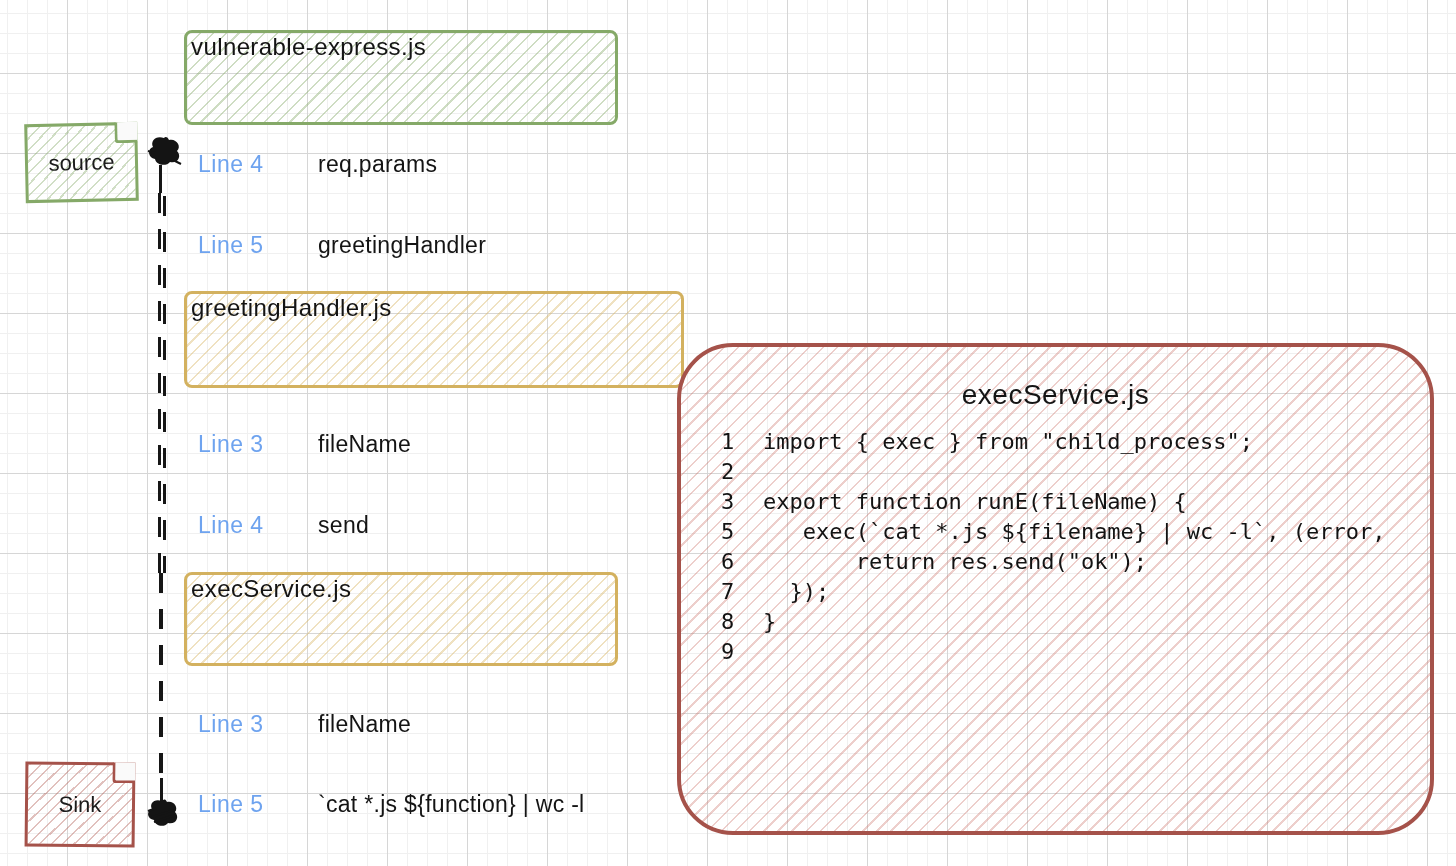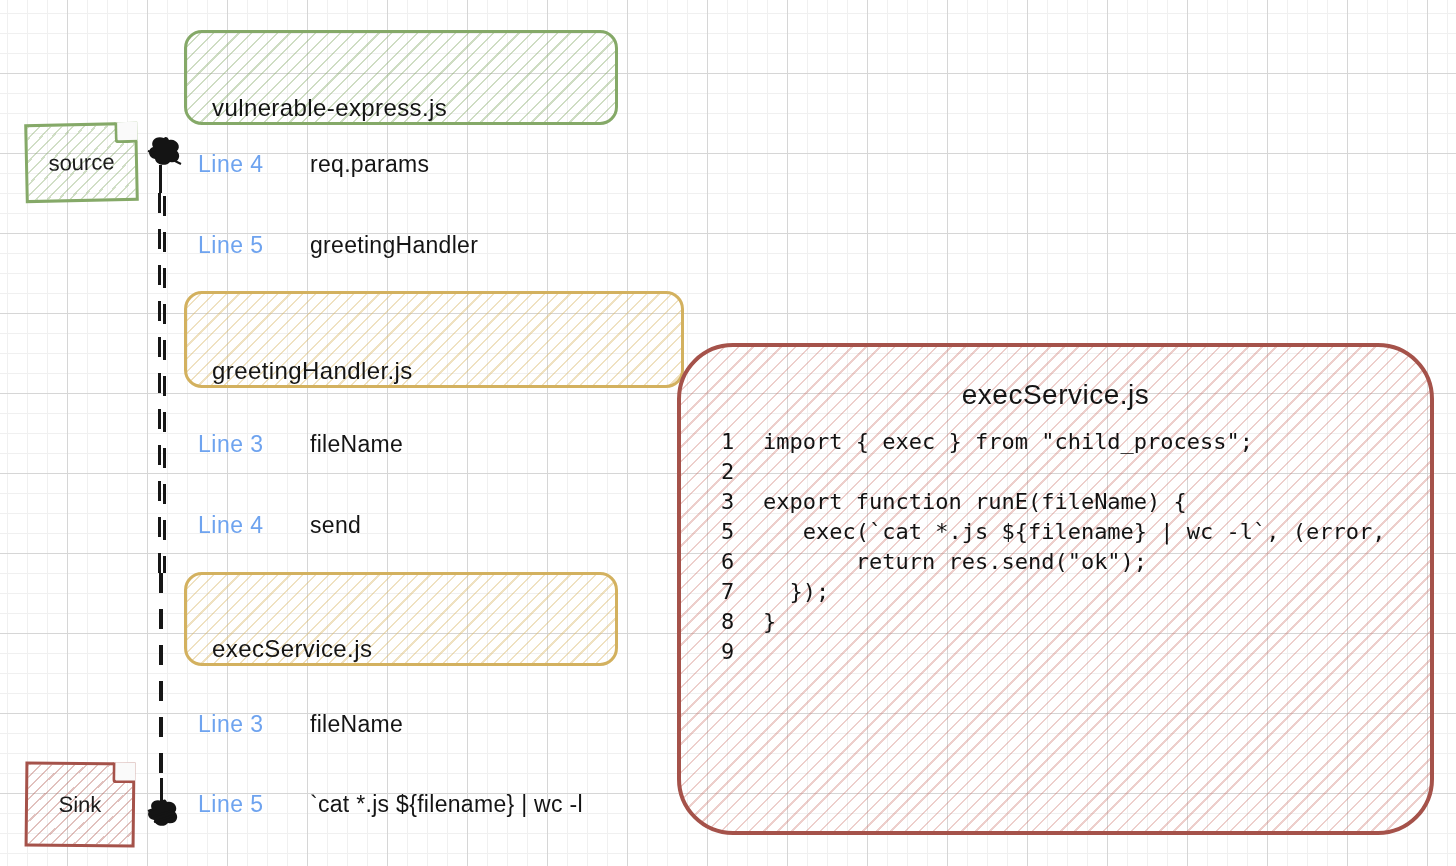--- a/index.html
+++ b/index.html
@@ -16,23 +16,23 @@
     background-size: 80px 80px, 80px 80px, 20px 20px, 20px 20px;
     background-position: 67px 73px, 67px 73px, 7px 13px, 7px 13px;
     font-family:"Liberation Sans", sans-serif;
     color:#1b1b1b;
   }
 
   
   .filebox{
     position:absolute;
     border:3px solid;
-    border-radius:18px;
-    display:flex;align-items:flex-end;
-    padding-left:25px;
+    border-radius:8px;
+    display:flex;align-items:flex-start;
+    padding-left:4px;
     box-sizing:border-box;
   }
   .filebox.green{
     border-color:#85a968;
     background:repeating-linear-gradient(135deg, rgba(133,169,104,0.40) 0 1.6px, transparent 1.6px 9px);
   }
   .filebox.yellow{
     border-color:#d3b15f;
     background:repeating-linear-gradient(135deg, rgba(216,181,99,0.40) 0 1.6px, transparent 1.6px 9px);
   }
@@ -78,21 +78,21 @@
   .vsolid{position:absolute;width:3px;background:#161616;}
   .scribble{position:absolute;}
 
   
   .flow-row{position:absolute;left:190px;height:28px;white-space:nowrap;}
   .line-label{
     position:absolute;left:8px;
     color:#6ea3ef;font-size:23px;letter-spacing:0.5px;
   }
   .flow-value{
-    position:absolute;left:120px;
+    position:absolute;left:128px;
     color:#141414;font-size:23px;letter-spacing:0.3px;
   }
 
   
   .code-panel{
     position:absolute;
     left:677px;top:343px;width:757px;height:492px;
     box-sizing:border-box;
     border:4px solid #a5524a;
     border-radius:56px;
@@ -160,21 +160,21 @@
   <div class="flow-row" style="top:512px;">
     <span class="line-label">Line 4</span>
     <span class="flow-value">send</span>
   </div>
   <div class="flow-row" style="top:711px;">
     <span class="line-label">Line 3</span>
     <span class="flow-value">fileName</span>
   </div>
   <div class="flow-row" style="top:791px;">
     <span class="line-label">Line 5</span>
-    <span class="flow-value">`cat *.js ${filename} | wc -l</span>
+    <span class="flow-value">`cat *.js ${function} | wc -l</span>
   </div>
 
   <div class="filebox yellow" style="left:184px;top:291px;width:500px;height:97px;">
     <span class="filebox-label">greetingHandler.js</span>
   </div>
   <div class="filebox yellow" style="left:184px;top:572px;width:434px;height:94px;">
     <span class="filebox-label">execService.js</span>
   </div>
 
   <div class="note red" style="left:25px;top:762px;width:110px;height:85px;">

